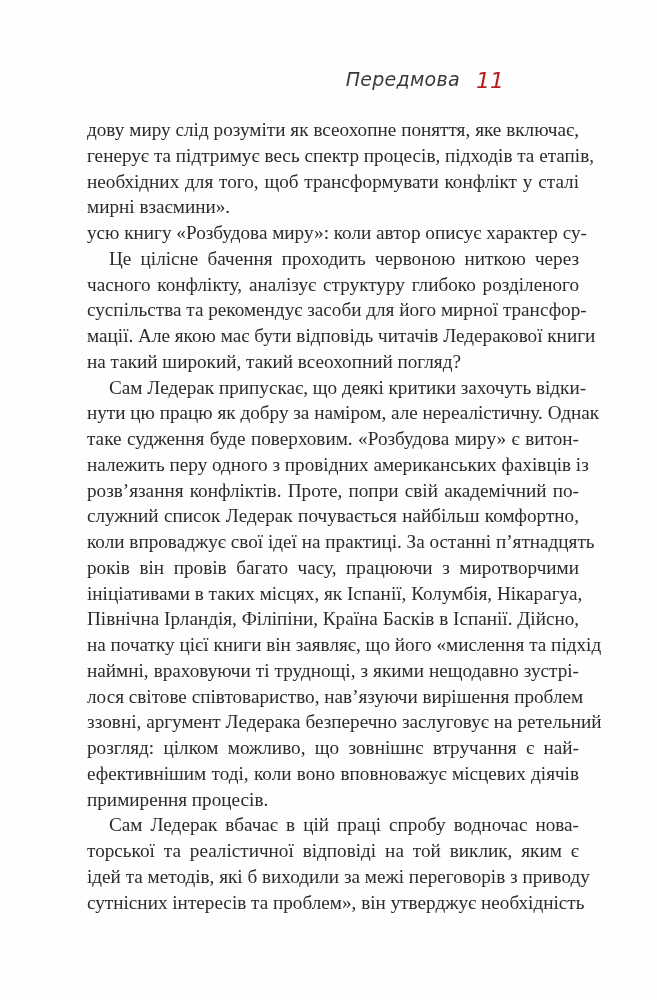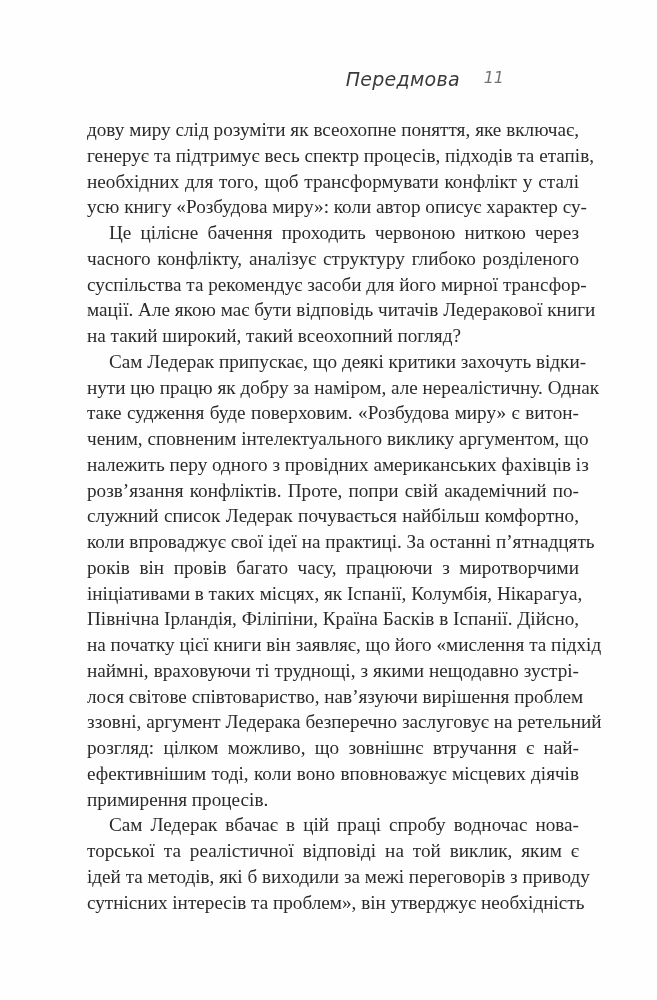--- a/index.html
+++ b/index.html
@@ -9,21 +9,21 @@
     position: absolute; top: 68px; left: 17px; width: 537px; height: 30px; margin-left: 28px;
   }
   .rh-title {
     position: absolute; right: 122px; top: 0;
     font-family: "DejaVu Sans", sans-serif; font-style: italic; font-weight: 300;
     font-size: 19px; color: #3a3a3a; letter-spacing: 0.3px;
   }
   .rh-num {
     position: absolute; right: 78px; top: 0;
     font-family: "DejaVu Sans", sans-serif; font-style: italic;
-    font-size: 16px; color: #737373;
+    font-size: 22px; color: #b91c1c;
   }
   .body-text {
     position: absolute; left: 87px; top: 117px; width: 492px;
     font-family: "Liberation Serif", serif; font-size: 19.2px; line-height: 25.75px;
     color: #2b2b2b;
   }
   .line { display: block; white-space: nowrap; text-align: justify; text-align-last: justify; height: 25.75px; }
   .line.last { text-align-last: left; }
   .line.indent { padding-left: 22px; }
 </style>
@@ -35,36 +35,36 @@
     <span class="rh-title">Передмова</span>
     <span class="rh-num">11</span>
   </div>
 
   <div class="body-text">
 
     <div>
       <span class="line">дову миру слід розуміти як всеохопне поняття, яке включає,</span>
       <span class="line">генерує та підтримує весь спектр процесів, підходів та етапів,</span>
       <span class="line">необхідних для того, щоб трансформувати конфлікт у сталі</span>
+      <span class="line last">мирні взаємини».</span>
     </div>
 
     <div>
       <span class="line">усю книгу «Розбудова миру»: коли автор описує характер су-</span>
       <span class="line indent">Це цілісне бачення проходить червоною ниткою через</span>
       <span class="line">часного конфлікту,  аналізує структуру глибоко розділеного</span>
       <span class="line">суспільства та рекомендує засоби для його мирної трансфор-</span>
       <span class="line">мації. Але якою має бути відповідь читачів Ледеракової книги</span>
       <span class="line last">на такий широкий, такий всеохопний погляд?</span>
     </div>
 
     <div>
       <span class="line indent">Сам Ледерак припускає, що деякі критики захочуть відки-</span>
       <span class="line">нути цю працю як добру за наміром, але нереалістичну. Однак</span>
       <span class="line">таке судження буде поверховим. «Розбудова миру» є витон-</span>
-      <span class="line">ченим, сповненим інтелектуального виклику аргументом, що</span>
       <span class="line">належить перу одного з провідних американських фахівців із</span>
       <span class="line">розв’язання конфліктів. Проте, попри свій академічний по-</span>
       <span class="line">служний список Ледерак почувається найбільш комфортно,</span>
       <span class="line">коли впроваджує свої ідеї на практиці. За останні п’ятнадцять</span>
       <span class="line">років він провів багато часу, працюючи з миротворчими</span>
       <span class="line">ініціативами в таких місцях, як Іспанії, Колумбія, Нікарагуа,</span>
       <span class="line">Північна Ірландія, Філіпіни, Країна Басків в Іспанії. Дійсно,</span>
       <span class="line">на початку цієї книги він заявляє, що його «мислення та підхід</span>
       <span class="line">наймні, враховуючи ті труднощі, з якими нещодавно зустрі-</span>
       <span class="line">лося світове співтовариство, нав’язуючи вирішення проблем</span>

